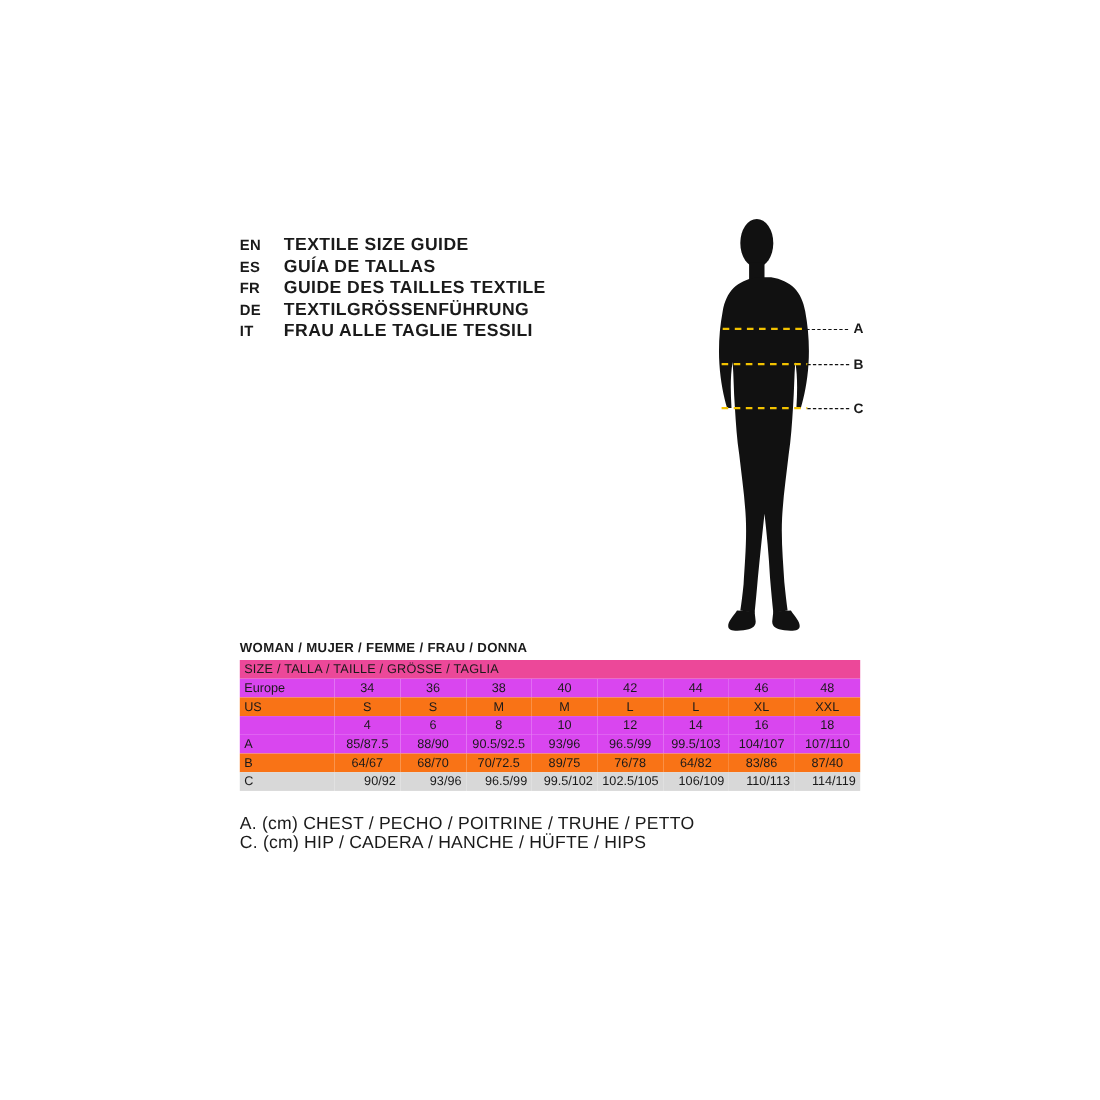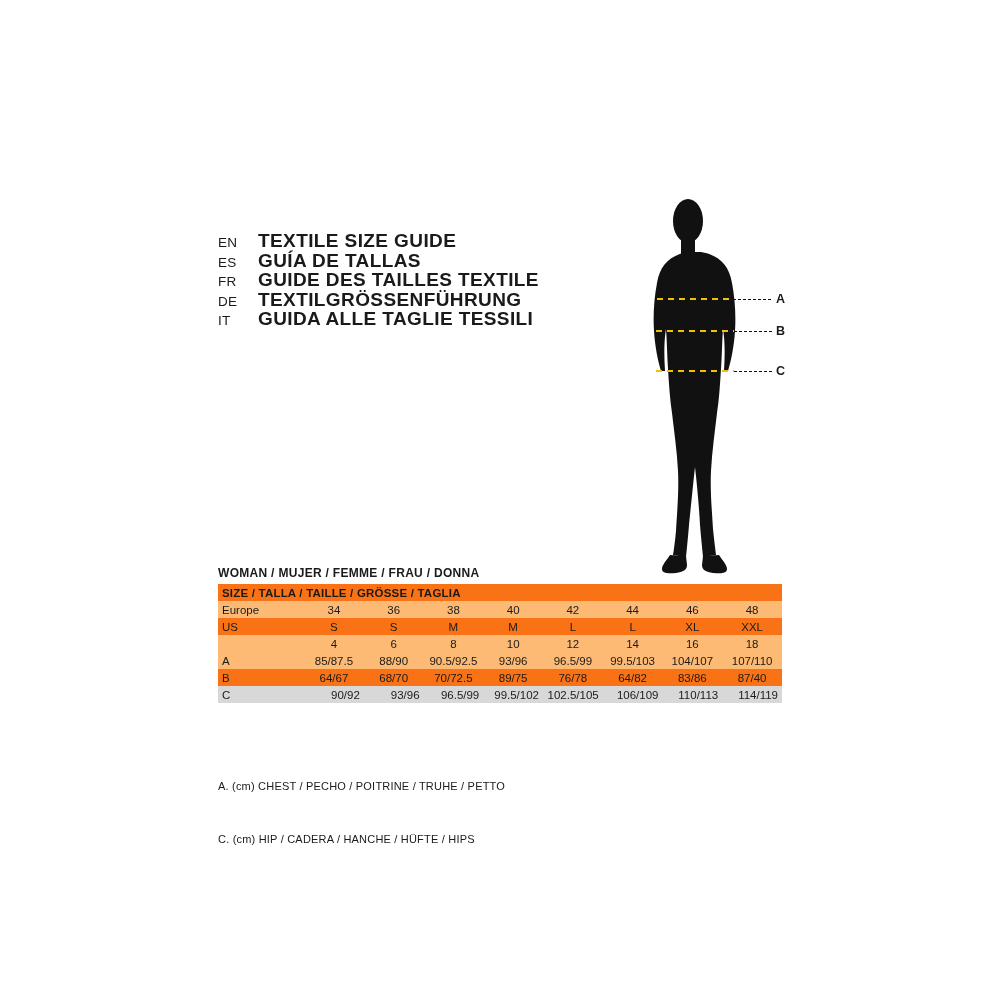--- a/index.html
+++ b/index.html
@@ -24,31 +24,30 @@
     width: 420px;
   }
   .title-row {
     display: flex;
     align-items: baseline;
     height: 19.5px;
   }
   .title-code {
     width: 40px;
     font-size: 13.5px;
-    font-weight: normal;
+    font-weight: bold;
     letter-spacing: 0.2px;
     color: #1a1a1a;
   }
   .title-text {
-    font-size: 19px;
+    font-size: 16px;
     font-weight: bold;
     letter-spacing: 0.4px;
     color: #1a1a1a;
     white-space: nowrap;
-    margin-top: 16px;
   }
 
   
   #figure-block {
     position: absolute;
     left: 620px;
     top: 195px;
     width: 200px;
     height: 385px;
   }
@@ -64,21 +63,21 @@
     position: absolute;
     font-size: 12.5px;
     font-weight: bold;
     color: #1a1a1a;
   }
 
   
   #table-block {
     position: absolute;
     left: 218px;
-    top: 566px;
+    top: 582px;
     width: 564px;
   }
   .woman-header {
     font-size: 12px;
     font-weight: bold;
     letter-spacing: 0.3px;
     color: #1a1a1a;
     padding-bottom: 4px;
   }
   table.size-table {
@@ -94,44 +93,43 @@
     text-align: center;
     vertical-align: middle;
     white-space: nowrap;
   }
   table.size-table td.rowlabel {
     text-align: left;
     padding-left: 4px;
   }
   tr.band-grey td { background: #d8d8d8; text-align: right; }
   tr.band-light td { background: #f97316; }
-  tr.band-white td { background: #fdba74; }
+  tr.band-white td { background: #d946ef; }
   tr.band-hdr td {
-    background: #f97316;
-    font-weight: bold;
+    background: #ec4899;
+    font-weight: normal;
     text-align: left;
     letter-spacing: 0.2px;
   }
   col.c-label { width: 86px; }
   col.c-data  { width: 59.7px; }
 
   
   #legend-block {
     position: absolute;
     left: 218px;
     top: 742px;
     width: 520px;
   }
   .legend-row {
-    font-size: 11px;
+    font-size: 16px;
     letter-spacing: 0.2px;
     line-height: 16.5px;
     color: #1a1a1a;
     white-space: nowrap;
-    margin-top: 36px;
   }
 </style>
 </head>
 <body>
 
 <div id="title-block">
   <div class="title-row">
     <span class="title-code">EN</span>
     <span class="title-text">TEXTILE SIZE GUIDE</span>
   </div>
@@ -142,21 +140,21 @@
   <div class="title-row">
     <span class="title-code">FR</span>
     <span class="title-text">GUIDE DES TAILLES TEXTILE</span>
   </div>
   <div class="title-row">
     <span class="title-code">DE</span>
     <span class="title-text">TEXTILGRÖSSENFÜHRUNG</span>
   </div>
   <div class="title-row">
     <span class="title-code">IT</span>
-    <span class="title-text">GUIDA ALLE TAGLIE TESSILI</span>
+    <span class="title-text">FRAU ALLE TAGLIE TESSILI</span>
   </div>
 </div>
 
 <div id="figure-block">
   <svg id="figure-svg" width="200" height="385" viewBox="0 0 200 385">
     <g fill="#111111">
 
       <ellipse cx="68" cy="26" rx="15" ry="22"></ellipse>
 
       <rect x="61" y="44" width="14" height="18"></rect>

